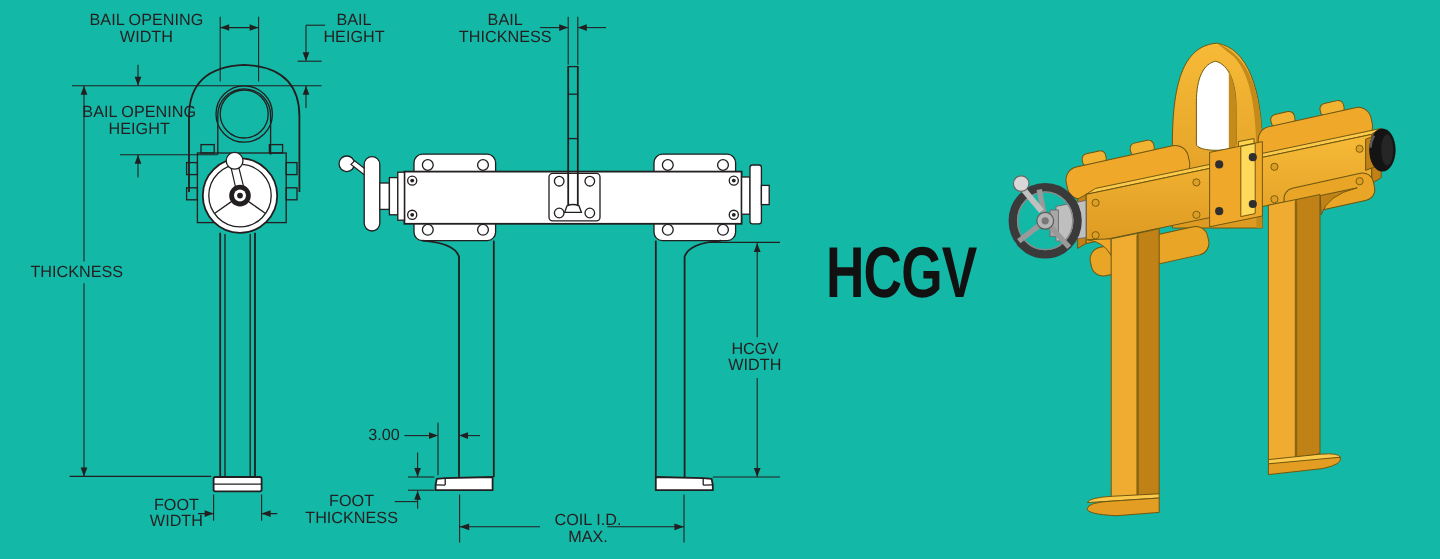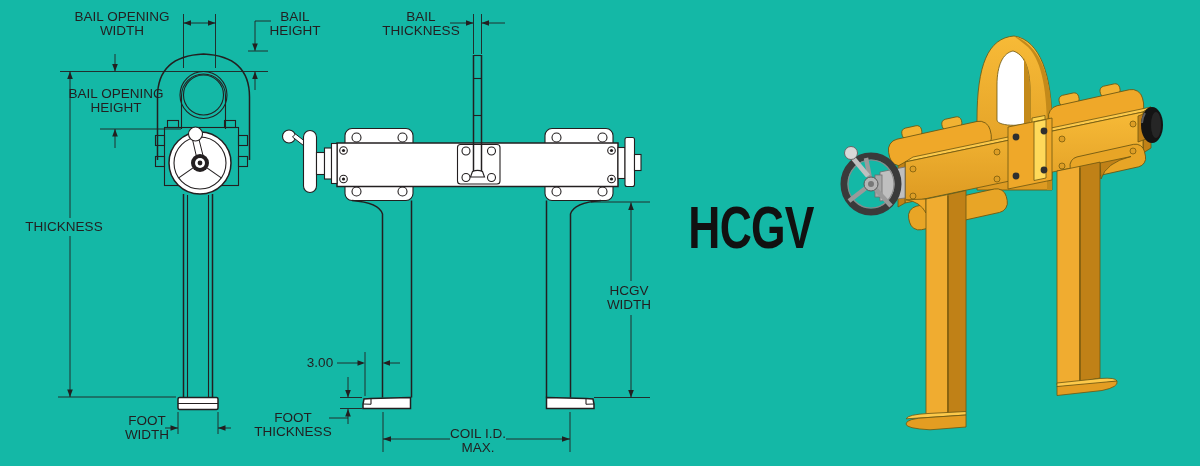--- a/index.html
+++ b/index.html
@@ -280,19 +280,19 @@
   <div class="dim-label" style="left:421px;top:24px">BAIL
 THICKNESS</div>
   <div class="dim-label" style="left:116px;top:101px">BAIL OPENING
 HEIGHT</div>
   <div class="dim-label" style="left:64px;top:227px">THICKNESS</div>
   <div class="dim-label" style="left:147px;top:428px">FOOT
 WIDTH</div>
   <div class="dim-label" style="left:320px;top:363px">3.00</div>
   <div class="dim-label" style="left:293px;top:425px">FOOT
 THICKNESS</div>
-  <div class="dim-label" style="left:478px;top:441px">COIL I.D.
+  <div class="dim-label" style="left:490px;top:441px">COIL I.D.
 MAX.</div>
   <div class="dim-label" style="left:629px;top:298px">HCGV
 WIDTH</div>
 
   <div class="model-label" style="left:751px;top:227px">HCGV</div>
 </div>
 
 </body></html>

